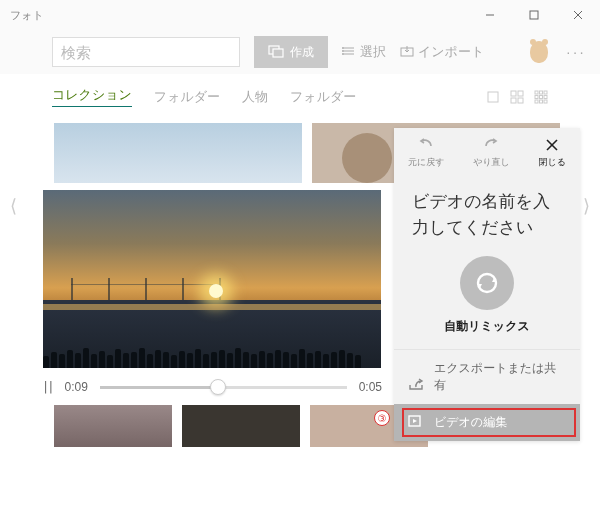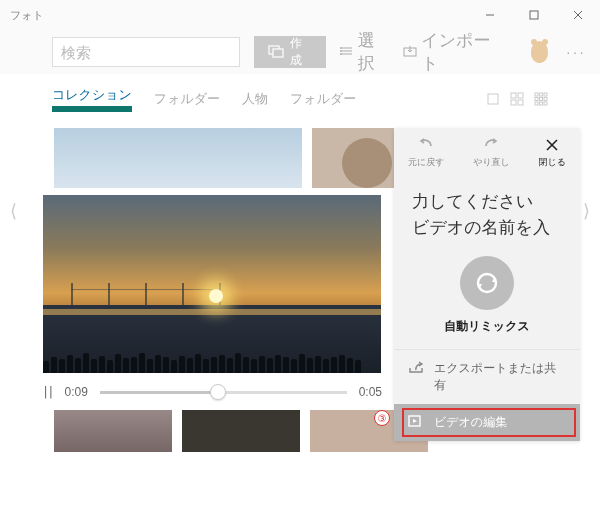--- a/index.html
+++ b/index.html
@@ -10,28 +10,28 @@
 .titlebar .wbtn { width: 44px; height: 30px; display: flex; align-items: center; justify-content: center; color: #888; font-size: 10px; }
 .titlebar .wbtn svg { stroke: #666; }
 
 .toolbar { height: 44px; display: flex; align-items: center; padding: 0 10px 0 52px; gap: 14px; background: #fafafa; }
 .search { display: flex; align-items: center; width: 188px; height: 30px; border: 1px solid #ddd; background: #fff; padding: 0 8px; }
 .search input { border: none; outline: none; flex: 1; font-size: 15px; color: #888; background: transparent; }
 .search input::placeholder { color: #bbb; }
 .search .sicon { color: #888; }
 
 .create-btn { display: flex; align-items: center; gap: 6px; background: #c9c9c9; color: #fff; height: 32px; padding: 8px 14px; font-size: 12px; }
-.tool-item { display: flex; align-items: center; gap: 4px; color: #aaa; font-size: 17px; }
+.tool-item { display: flex; align-items: center; gap: 4px; color: #aaa; font-size: 13px; }
 .bear { width: 18px; height: 22px; background: #e8c9a0; border-radius: 50% 50% 45% 45%; position: relative; }
 .bear::before, .bear::after { content:""; position:absolute; width:6px; height:6px; background:#e8c9a0; border-radius:50%; top:-2px; }
 .bear::before { left:0; } .bear::after { right:0; }
 .more { color: #aaa; letter-spacing: 2px; font-size: 14px; padding: 0 4px; }
 
 .tabs { display: flex; align-items: center; gap: 22px; padding: 12px 52px 8px; font-size: 13px; color: #aaa; }
-.tabs .tab.active { color: #0369a1; border-bottom: 6px solid #0f766e; padding-bottom: 2px; }
+.tabs .tab.active { color: #4d7c0f; border-bottom: 1px solid #0f766e; padding-bottom: 2px; }
 .tabs .spacer { flex: 1; }
 .tabs .view-icons { display: flex; gap: 10px; color: #ccc; }
 .tabs .vicn { width: 14px; height: 14px; }
 
 .content { position: relative; padding: 8px 30px 0; }
 .nav-arrow { position: absolute; top: 80px; color: #ccc; font-size: 18px; }
 .nav-left { left: 10px; } .nav-right { right: 10px; }
 
 .thumbs-row { display: flex; gap: 10px; margin-left: 24px; }
 .thumb { width: 248px; height: 60px; background: linear-gradient(#b8cfe0, #d8e4ee); position: relative; overflow: hidden; }
@@ -63,21 +63,21 @@
 
 .panel { position:absolute; right:20px; top:128px; width:186px; background:#f2f2f2; box-shadow:0 1px 4px rgba(0,0,0,.12); }
 .panel-head { display:flex; justify-content:space-between; padding:10px 14px 4px; }
 .ph-item { display:flex; flex-direction:column; align-items:center; gap:2px; font-size:9px; color:#888; }
 .ph-item.dark { color:#222; }
 .panel-title { padding:16px 18px 10px; font-size:17px; color:#333; line-height:1.5; }
 .remix { display:flex; flex-direction:column; align-items:center; gap:8px; padding:6px 0 14px; }
 .remix-circle { width:54px; height:54px; border-radius:50%; background:#bdbdbd; display:flex; align-items:center; justify-content:center; }
 .remix-label { font-size:12px; font-weight:600; color:#222;text-align:right; }
 .panel-actions { border-top:1px solid #e4e4e4; }
-.pact { display:flex; align-items:flex-start; gap:10px; padding:10px 14px; font-size:12px; color:#666; }
+.pact { display:flex; align-items:flex-end; gap:10px; padding:10px 14px; font-size:12px; color:#666; }
 .pact.highlight { background:#b5b5b5; color:#fff; position:relative; }
 .callout { position:absolute; left:-20px; top:6px; width:16px; height:16px; border-radius:50%; border:1.5px solid #d33; color:#d33; font-size:10px; display:flex; align-items:center; justify-content:center; background:#fff; }
 .red-frame { position:absolute; left:8px; right:4px; top:4px; bottom:4px; border:2px solid #d33; pointer-events:none; }
 </style>
 </head>
 <body>
 
 <div class="titlebar">
   <div class="title">フォト</div>
   <div class="wbtn">
@@ -267,22 +267,22 @@
     </div>
     <div class="ph-item dark">
       <span><svg width="14" height="14">
             <line x1="2" y1="2" x2="12" y2="12" stroke="#222" stroke-width="1.6"></line>
             <line x1="12" y1="2" x2="2" y2="12" stroke="#222" stroke-width="1.6"></line>
           </svg></span>
       <span>閉じる</span>
     </div>
   </div>
   <div class="panel-title">
+    <div>ビデオの名前を入</div>
     <div>力してください</div>
-    <div>ビデオの名前を入</div>
   </div>
   <div class="remix">
     <div class="remix-circle">
       <svg width="30" height="30" viewBox="0 0 30 30">
           <path d="M6 15 A9 9 0 0 1 24 15" fill="none" stroke="#fff" stroke-width="2.4"></path>
           <path d="M24 15 A9 9 0 0 1 6 15" fill="none" stroke="#fff" stroke-width="2.4"></path>
           <path d="M22 10 L25 14 L20 14 Z" fill="#fff"></path>
           <path d="M8 20 L5 16 L10 16 Z" fill="#fff"></path>
         </svg>
     </div>

